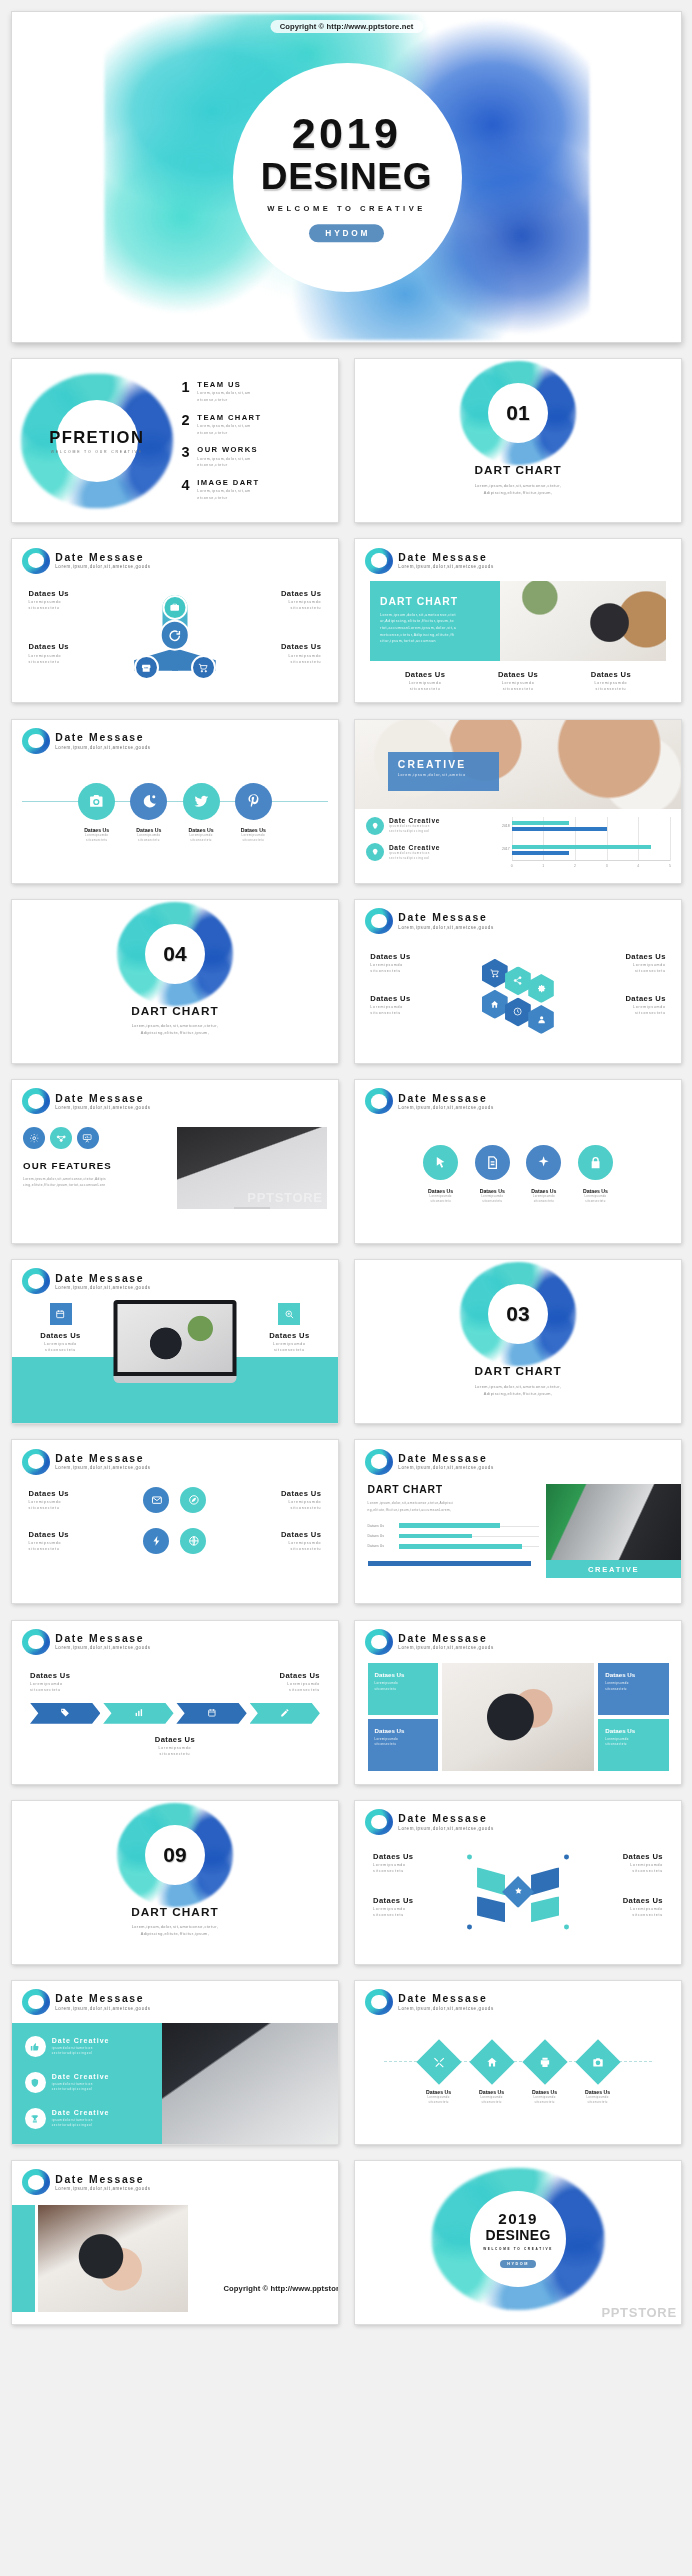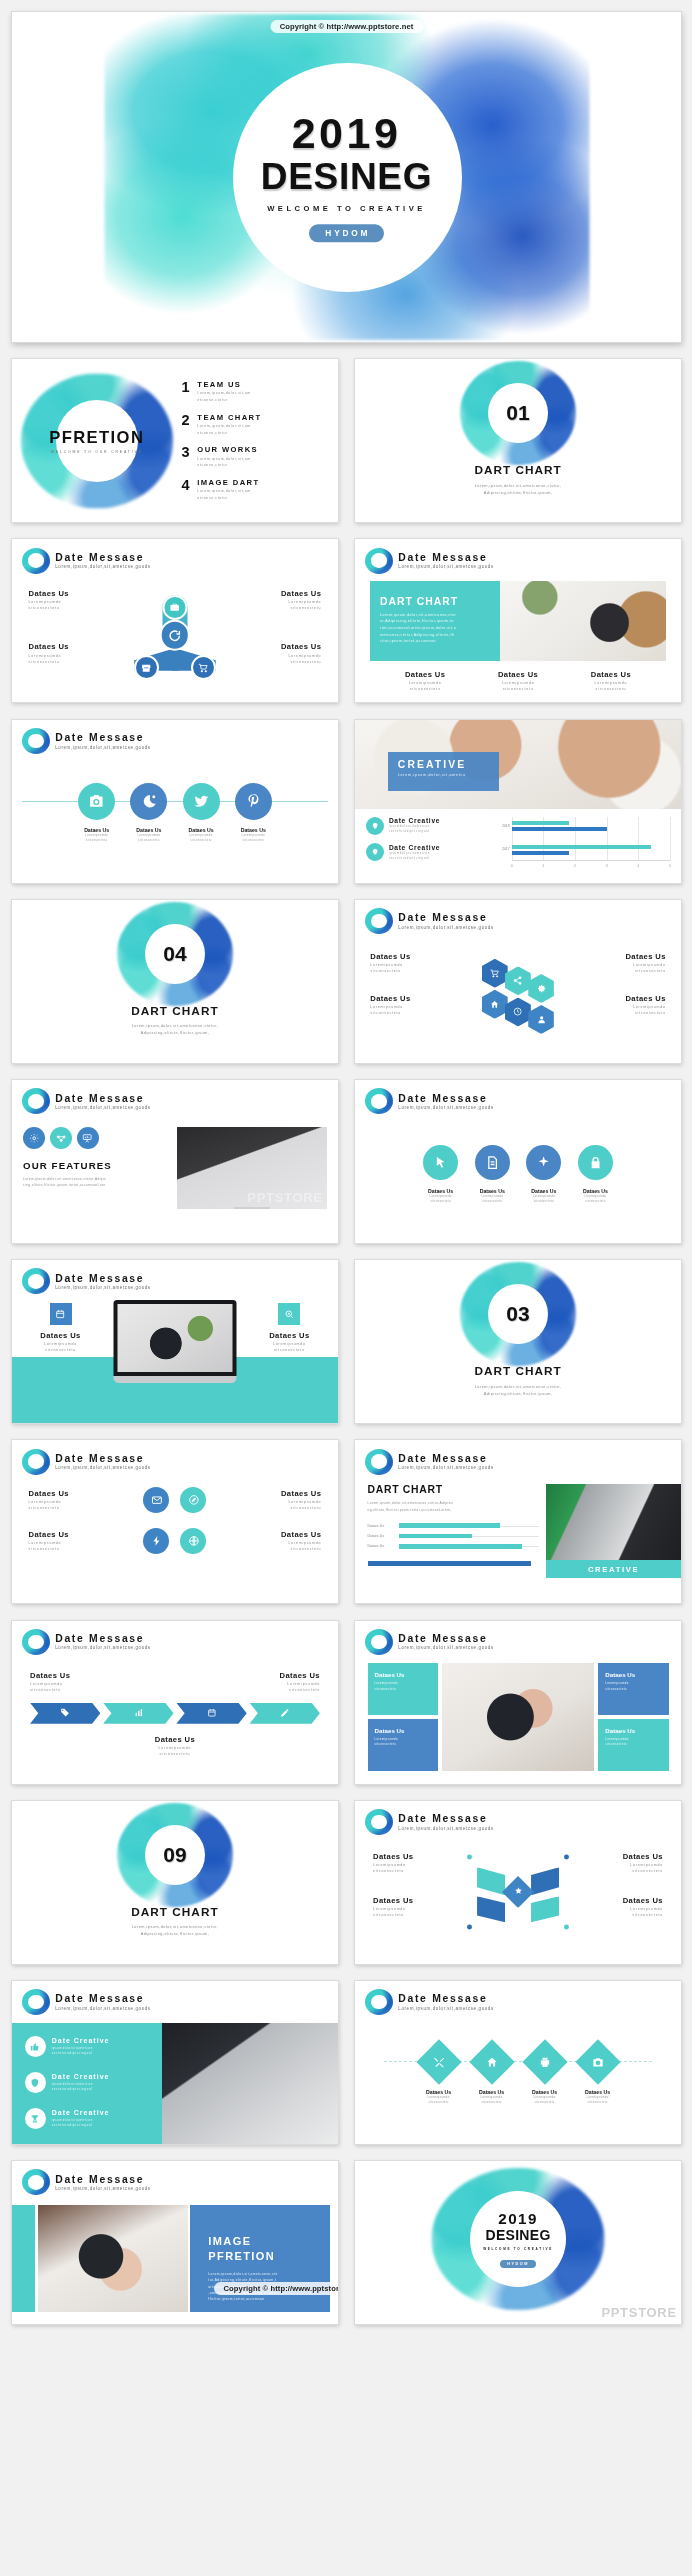--- a/index.html
+++ b/index.html
@@ -1167,29 +1167,20 @@
       <div class="s-head">
         <div class="ring"></div>
         <div>
           <div class="s-title">Date Messase</div>
           <div class="s-sub">Lorem,ipsum,dolor,sit,ametcse,goods</div>
         </div>
       </div>
       <div style="display:flex;margin-top:9.7px;height:107px;">
         <div class="tealbar" style="width:7%;"></div>
         <div class="photo ph-iphone-hand" style="width:46%;margin:0 2.8px;"></div>
-        <div class="bluebar" style="width:43%;padding:29px 0 0 18px;">
-          <div style="color:#fff;font-size:11px;font-weight:700;letter-spacing:1.4px;line-height:1.35;white-space:pre-line;">IMAGE
-PFRETION</div>
-          <div style="color:rgba(255,255,255,.9);font-size:3.2px;letter-spacing:0.5px;line-height:2;white-space:pre-line;margin-top:7px;">Lorem,ipsum,dolor,sit,ametconse,cte
-tur,Adipiscing,elitute,fficitur,ipsum,t
-ortot,accumsanLorem,ipsum,dolor,sit
-,ametconse,ctetur,Adipiscing,elitute,
-fficitur,ipsum,tortot,accumsan</div>
-        </div>
       </div>
       <div class="copyright bot" style="left:auto;right:-29px;transform:none;bottom:29px;">Copyright © http://www.pptstore.net</div>
     </div>
 
     <div class="slide">
       <div style="position:relative;height:100%;">
         <div style="position:absolute;left:50%;top:48%;transform:translate(-50%,-50%);width:173px;height:142px;border-radius:50%;filter:blur(1.4px);
           background:
             radial-gradient(ellipse 40% 46% at 18% 32%, rgba(60,205,205,.95) 0 45%, rgba(60,205,205,0) 76%),
             radial-gradient(ellipse 34% 42% at 14% 70%, rgba(78,218,208,.9) 0 45%, rgba(78,218,208,0) 78%),

